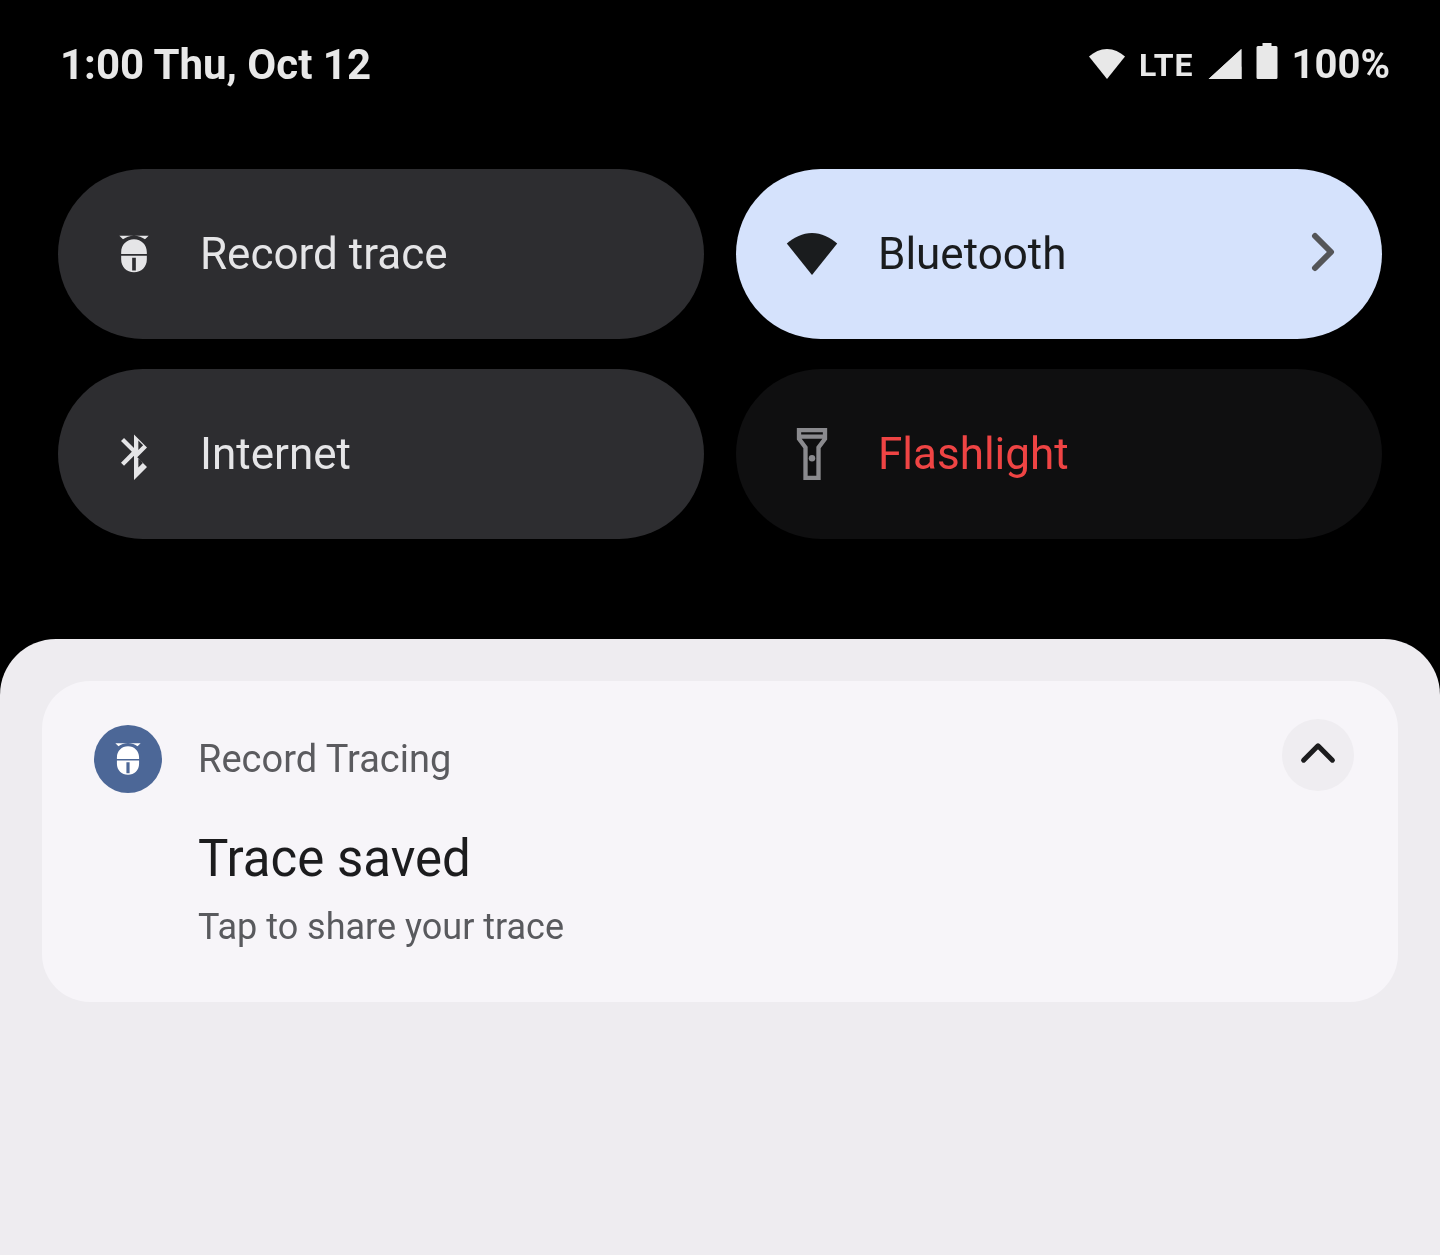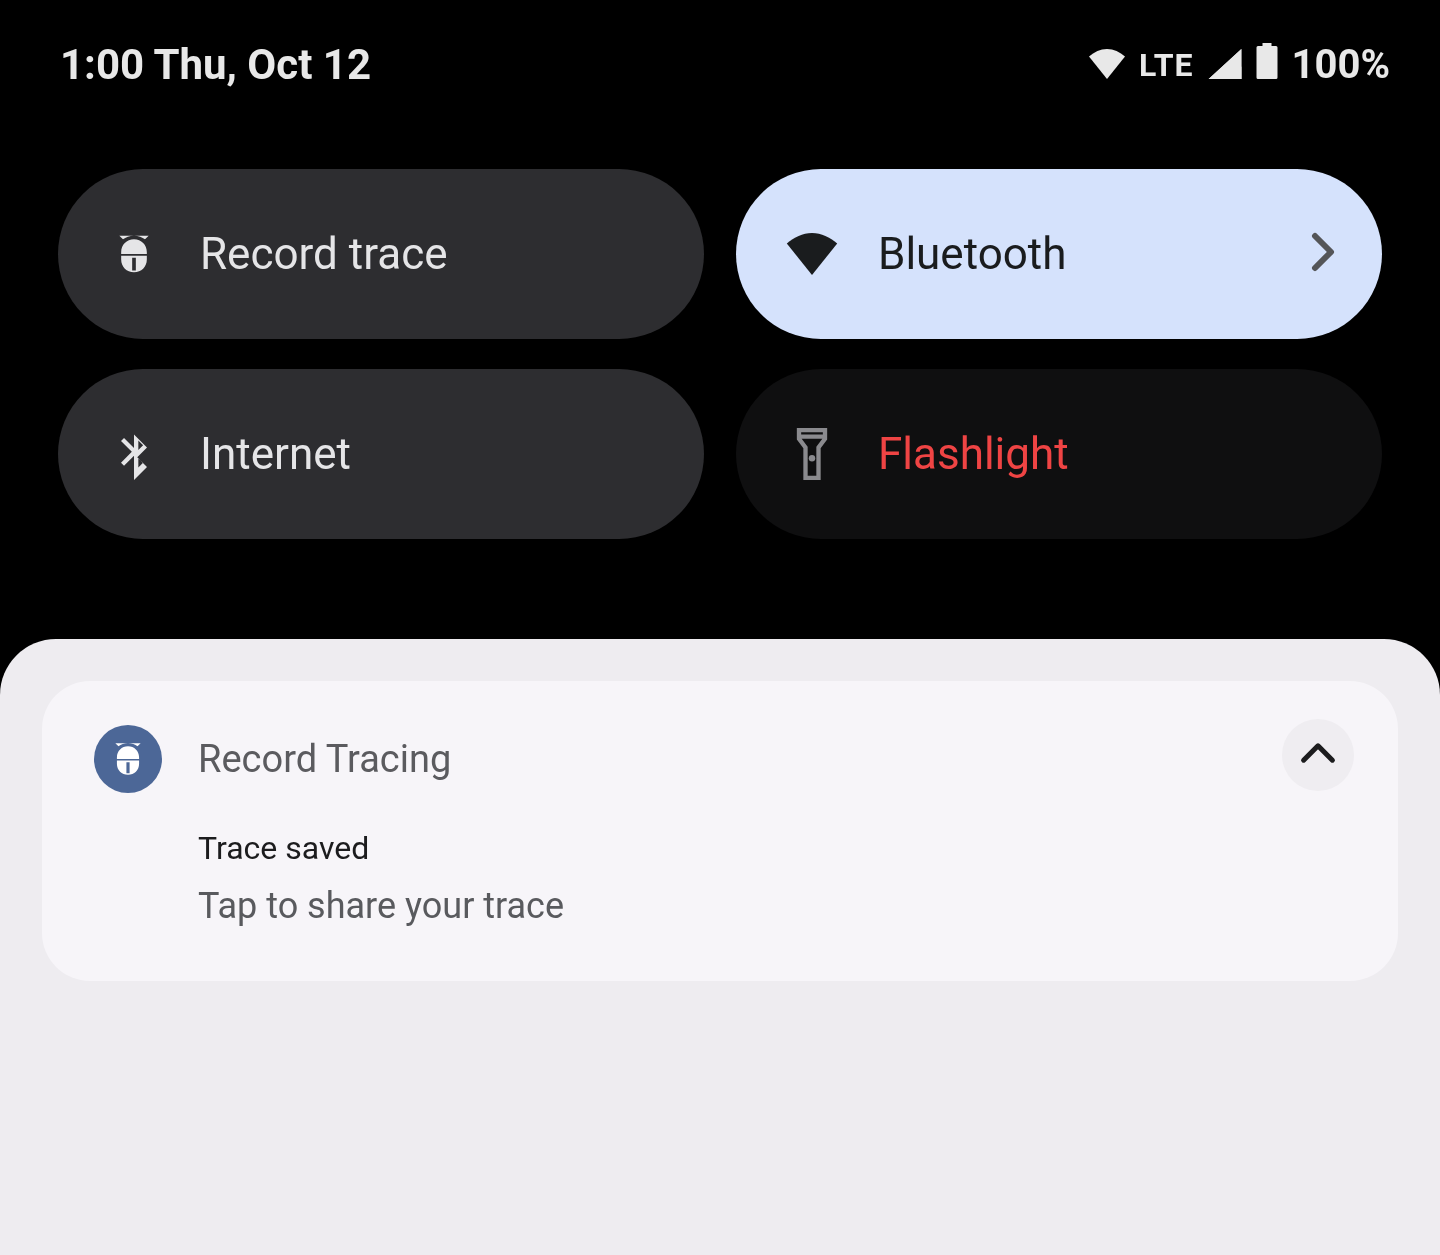--- a/index.html
+++ b/index.html
@@ -131,21 +131,21 @@
       display: flex;
       align-items: center;
       justify-content: center;
       cursor: pointer;
     }
     .notif-body {
       margin-left: 104px;
       margin-top: 36px;
     }
     .notif-title {
-      font-size: 32px;
+      font-size: 51px;
       color: #1c1c1e;
       font-weight: 400;
       margin-bottom: 18px;
     }
     .notif-subtitle {
       font-size: 36px;
       color: #595a5e;
       font-weight: 400;
     }
   </style>

